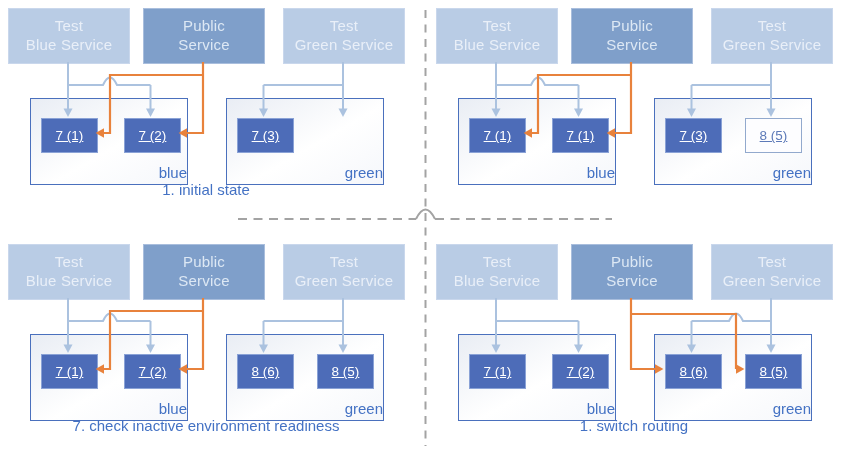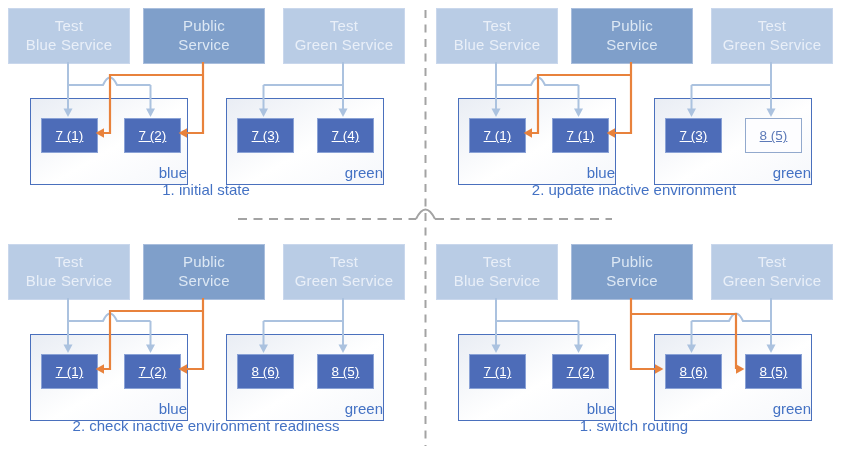--- a/index.html
+++ b/index.html
@@ -80,21 +80,20 @@
       <div>Green Service</div>
     </div>
 
     <div class="env" style="left:30px">
       <div class="pod" style="left:10px">7 (1)</div>
       <div class="pod" style="left:93px">7 (2)</div>
       <div class="env-label">blue</div>
     </div>
     <div class="env" style="left:226px">
       <div class="pod" style="left:10px">7 (3)</div>
-      <div class="pod" style="left:90px">7 (4)</div>
       <div class="env-label">green</div>
     </div>
 
     <svg class="wires" width="424" height="228">
       <g>
         <path class="wire" d="M68 62 V85"></path>
         <path class="wire" d="M68 85 H103 Q110 70 117 85 H150.5"></path>
         <path class="wire" d="M68 85 V109"></path>
         <path class="wire" d="M150.5 85 V109"></path>
         <path class="wire-head" d="M63.5 108.5 H72.5 L68 117 Z"></path>
@@ -162,21 +161,20 @@
         <path class="wire-head" d="M338.5 108.5 H347.5 L343 117 Z"></path>
       </g>
       <g>
         <path class="orange" d="M203 62 V133 H187"></path>
         <path class="orange-head" d="M187 128.2 V137.8 L178.6 133 Z"></path>
         <path class="orange" d="M203 75 H110 V133 H104"></path>
         <path class="orange-head" d="M104 128.2 V137.8 L95.6 133 Z"></path>
       </g>
     </svg>
 
-    <div class="caption">2. update inactive environment</div>
   </section>
 
   <section class="panel" style="left:0;top:236px">
     <div class="svc test" style="left:8px">
       <div>Test</div>
       <div>Blue Service</div>
     </div>
     <div class="svc public" style="left:143px">
       <div>Public</div>
       <div>Service</div>
@@ -215,21 +213,21 @@
         <path class="wire-head" d="M338.5 108.5 H347.5 L343 117 Z"></path>
       </g>
       <g>
         <path class="orange" d="M203 62 V133 H187"></path>
         <path class="orange-head" d="M187 128.2 V137.8 L178.6 133 Z"></path>
         <path class="orange" d="M203 75 H110 V133 H104"></path>
         <path class="orange-head" d="M104 128.2 V137.8 L95.6 133 Z"></path>
       </g>
     </svg>
 
-    <div class="caption">2. check inactive environment readiness</div>
+    <div class="caption">7. check inactive environment readiness</div>
   </section>
 
   <section class="panel" style="left:428px;top:236px">
     <div class="svc test" style="left:8px">
       <div>Test</div>
       <div>Blue Service</div>
     </div>
     <div class="svc public" style="left:143px">
       <div>Public</div>
       <div>Service</div>

